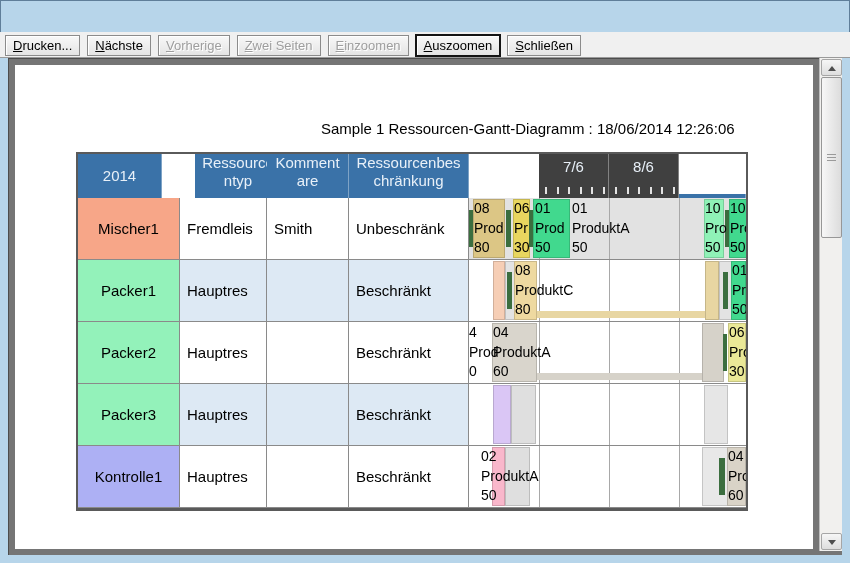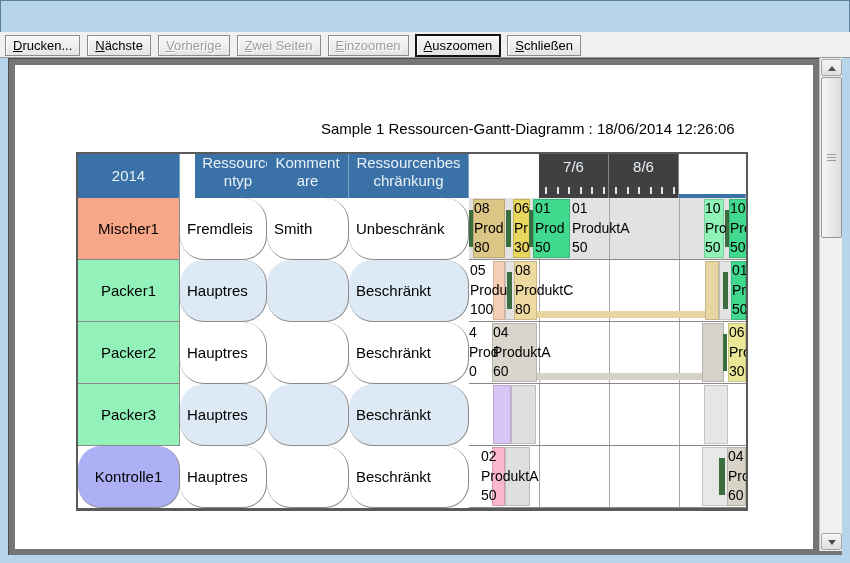--- a/index.html
+++ b/index.html
@@ -50,21 +50,21 @@
          border-right:1px solid rgba(255,255,255,.35);text-align:center;font-size:15px;}
   .hcell.weekend{background:#404040;}
   .hcell .hl{line-height:18px;}
   .hcell.year{line-height:44px;}
   .dlabel{padding-top:4px;line-height:18px;}
   .ticks{position:absolute;left:0;bottom:4px;width:100%;height:7px;}
   .tick{position:absolute;bottom:0;width:2px;height:7px;background:rgba(255,255,255,.85);}
   .cell{position:absolute;height:62px;border-right:1px solid #8a8a8a;border-bottom:1px solid #8a8a8a;
         font-size:15px;color:#000;overflow:hidden;}
   .cell.namec{text-align:center;line-height:61px;}
-  .cell.infoc{line-height:61px;padding-left:7px;border-radius:24px;}
+  .cell.infoc{line-height:61px;padding-left:7px;}
   .gantt{position:absolute;height:62px;border-bottom:1px solid #8a8a8a;overflow:hidden;}
   .gband{position:absolute;left:0;top:0;width:100%;height:61px;z-index:0;}
   .colline{position:absolute;top:0;width:1px;height:62px;background:#a8a8a8;z-index:1;}
   .hstrip{position:absolute;bottom:3px;height:7px;z-index:2;}
   .bar{position:absolute;top:1px;height:59px;z-index:3;border:1px solid rgba(0,0,0,.15);}
   .sliver{position:absolute;top:12px;height:37px;background:#3b6e3f;z-index:4;}
   .bar-label{position:absolute;top:1px;z-index:6;font-size:14px;line-height:19.5px;color:#000;white-space:nowrap;}
   
   .vscroll{position:absolute;left:819px;top:58px;width:23px;height:493px;background:#f1f0ee;
            border-left:1px solid #bdbdbd;}
@@ -89,21 +89,21 @@
 
 <div class="window">
 
 
   <div class="toolbar"><div class="tb-btn">Drucken...</div><div class="tb-btn">Nächste</div><div class="tb-btn disabled">Vorherige</div><div class="tb-btn disabled">Zwei Seiten</div><div class="tb-btn disabled">Einzoomen</div><div class="tb-btn focused">Auszoomen</div><div class="tb-btn">Schließen</div></div>
 
   <div class="preview">
     <div class="page">
       <div class="doc-title">Sample 1 Ressourcen-Gantt-Diagramm : 18/06/2014 12:26:06</div>
       <div class="gtable">
-          <div class="hcell year" style="left: 0px; width: 102px;">2014</div>
+          <div class="hcell year" style="left: 0px; width: 84px;">2014</div>
           <div class="hcell pad" style="left: 117px; width: 87px;">
             <div class="hl">Ressource</div>
             <div class="hl">ntyp</div>
           </div>
           <div class="hcell pad" style="left: 189px; width: 82px;">
             <div class="hl">Komment</div>
             <div class="hl">are</div>
           </div>
           <div class="hcell pad" style="left: 271px; width: 120px;">
             <div class="hl">Ressourcenbes</div>
@@ -201,25 +201,20 @@
             <div class="colline" style="left: 210px;"></div>
             <div class="bar" style="left: 24px; width: 12px; background: rgb(246, 206, 181);"></div>
             <div class="bar" style="left: 36px; width: 10px; background: rgb(227, 227, 227);"></div>
             <div class="sliver" style="left: 38px; width: 5px;"></div>
             <div class="bar" style="left: 45px; width: 23px; background: rgb(238, 217, 160);"></div>
             <div class="hstrip" style="left: 68px; width: 168px; background: rgb(232, 214, 162);"></div>
             <div class="bar" style="left: 236px; width: 14px; background: rgb(232, 214, 162);"></div>
             <div class="bar" style="left: 250px; width: 13px; background: rgb(227, 227, 227);"></div>
             <div class="sliver" style="left: 254px; width: 5px;"></div>
             <div class="bar" style="left: 262px; width: 15px; background: rgb(65, 217, 142);"></div>
-            <div class="bar-label" style="left: 1px;">
-              <div class="">05</div>
-              <div class="">Produ</div>
-              <div class="">100</div>
-            </div>
             <div class="bar-label" style="left: 46px;">
               <div class="">08</div>
               <div class="">ProduktC</div>
               <div class="">80</div>
             </div>
             <div class="bar-label" style="left: 263px;">
               <div class="">01</div>
               <div class="">Pro</div>
               <div class="">50</div>
             </div>
@@ -258,21 +253,21 @@
           <div class="cell infoc" style="left: 189px; top: 230px; width: 82px; background: rgb(221, 233, 244);"></div>
           <div class="cell infoc" style="left: 271px; top: 230px; width: 120px; background: rgb(221, 233, 244);">Beschränkt</div>
           <div class="gantt" style="left: 391px; top: 230px; width: 277px;">
             <div class="colline" style="left: 70px;"></div>
             <div class="colline" style="left: 140px;"></div>
             <div class="colline" style="left: 210px;"></div>
             <div class="bar" style="left: 24px; width: 18px; background: rgb(218, 198, 245);"></div>
             <div class="bar" style="left: 42px; width: 25px; background: rgb(223, 223, 223);"></div>
             <div class="bar" style="left: 235px; width: 24px; background: rgb(230, 230, 230);"></div>
           </div>
-          <div class="cell namec" style="left: 0px; top: 292px; width: 102px; background: rgb(173, 176, 244); border-radius: 23px;">Kontrolle1</div>
+          <div class="cell namec" style="left: 0px; top: 292px; width: 102px; background: rgb(173, 176, 244);">Kontrolle1</div>
           <div class="cell infoc" style="left: 102px; top: 292px; width: 87px; background: rgb(255, 255, 255);">Hauptres</div>
           <div class="cell infoc" style="left: 189px; top: 292px; width: 82px; background: rgb(255, 255, 255);"></div>
           <div class="cell infoc" style="left: 271px; top: 292px; width: 120px; background: rgb(255, 255, 255);">Beschränkt</div>
           <div class="gantt" style="left: 391px; top: 292px; width: 277px;">
             <div class="colline" style="left: 70px;"></div>
             <div class="colline" style="left: 140px;"></div>
             <div class="colline" style="left: 210px;"></div>
             <div class="bar" style="left: 23px; width: 13px; background: rgb(249, 183, 203);"></div>
             <div class="bar" style="left: 36px; width: 25px; background: rgb(223, 223, 223);"></div>
             <div class="bar" style="left: 233px; width: 28px; background: rgb(232, 232, 232);"></div>

